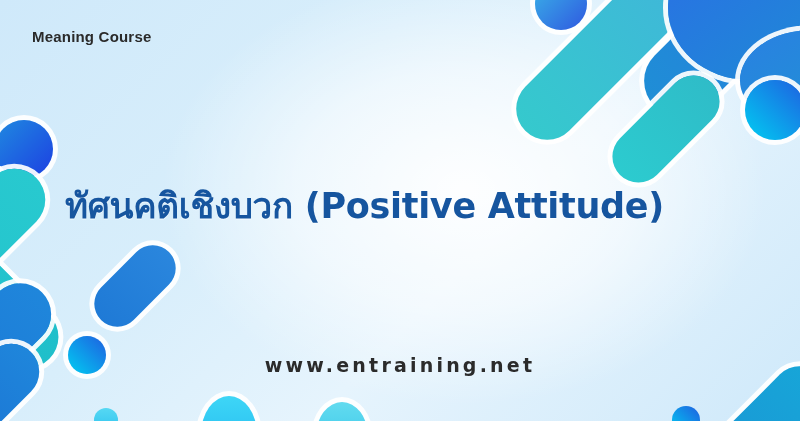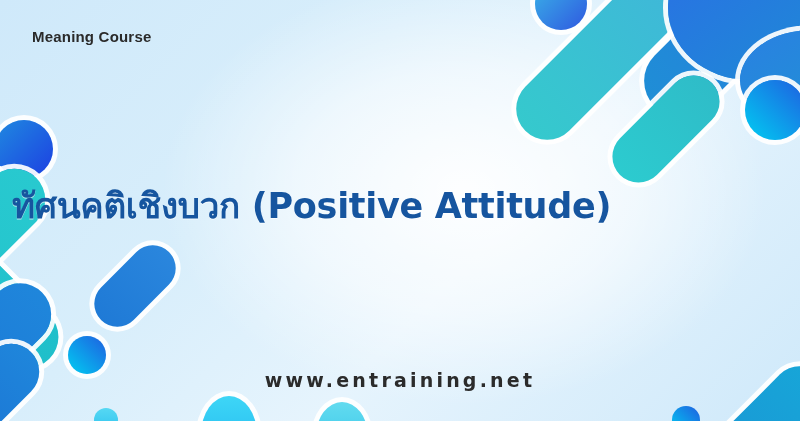--- a/index.html
+++ b/index.html
@@ -20,21 +20,21 @@
 
   
   .bar{border-radius:999px;}
   .circ{border-radius:50%;}
 
   
   .halo{box-shadow:0 0 0 5px rgba(255,255,255,0.92);}
 
   
   #title-wrap{
-    position:absolute;left:12px;top:178px;width:664px;text-align:left;
+    position:absolute;left:0;top:178px;width:664px;text-align:right;
   }
   #main-title{
     font-family:"DejaVu Sans","Liberation Sans",sans-serif;
     font-weight:bold;
     font-size:35px;
     letter-spacing:-0.3px;
     color:#16559f;
     white-space:nowrap;
     text-shadow:0 1px 0 rgba(255,255,255,0.65);
   }
@@ -59,21 +59,21 @@
   #logo .d{position:absolute;border-radius:50%;}
   #logo .ring{position:absolute;border-radius:50%;border:2px solid #5bbbe6;}
   #logo-text{
     position:absolute;left:0;top:11px;width:124px;
     font-family:"DejaVu Sans","Liberation Sans",sans-serif;
     font-weight:bold;font-size:13px;letter-spacing:.6px;
     color:#1d1d1d;text-align:center;line-height:14px;
   }
   #logo-text .accent{color:#e8392c;}
   #site-url{
-    margin-top:25px;
+    margin-top:10px;
     font-family:"DejaVu Sans","Liberation Sans",sans-serif;
     font-weight:bold;font-size:19px;letter-spacing:3.2px;
     color:#2b2b2b;
   }
 </style>
 </head>
 <body>
 
 <div id="slide">
 

